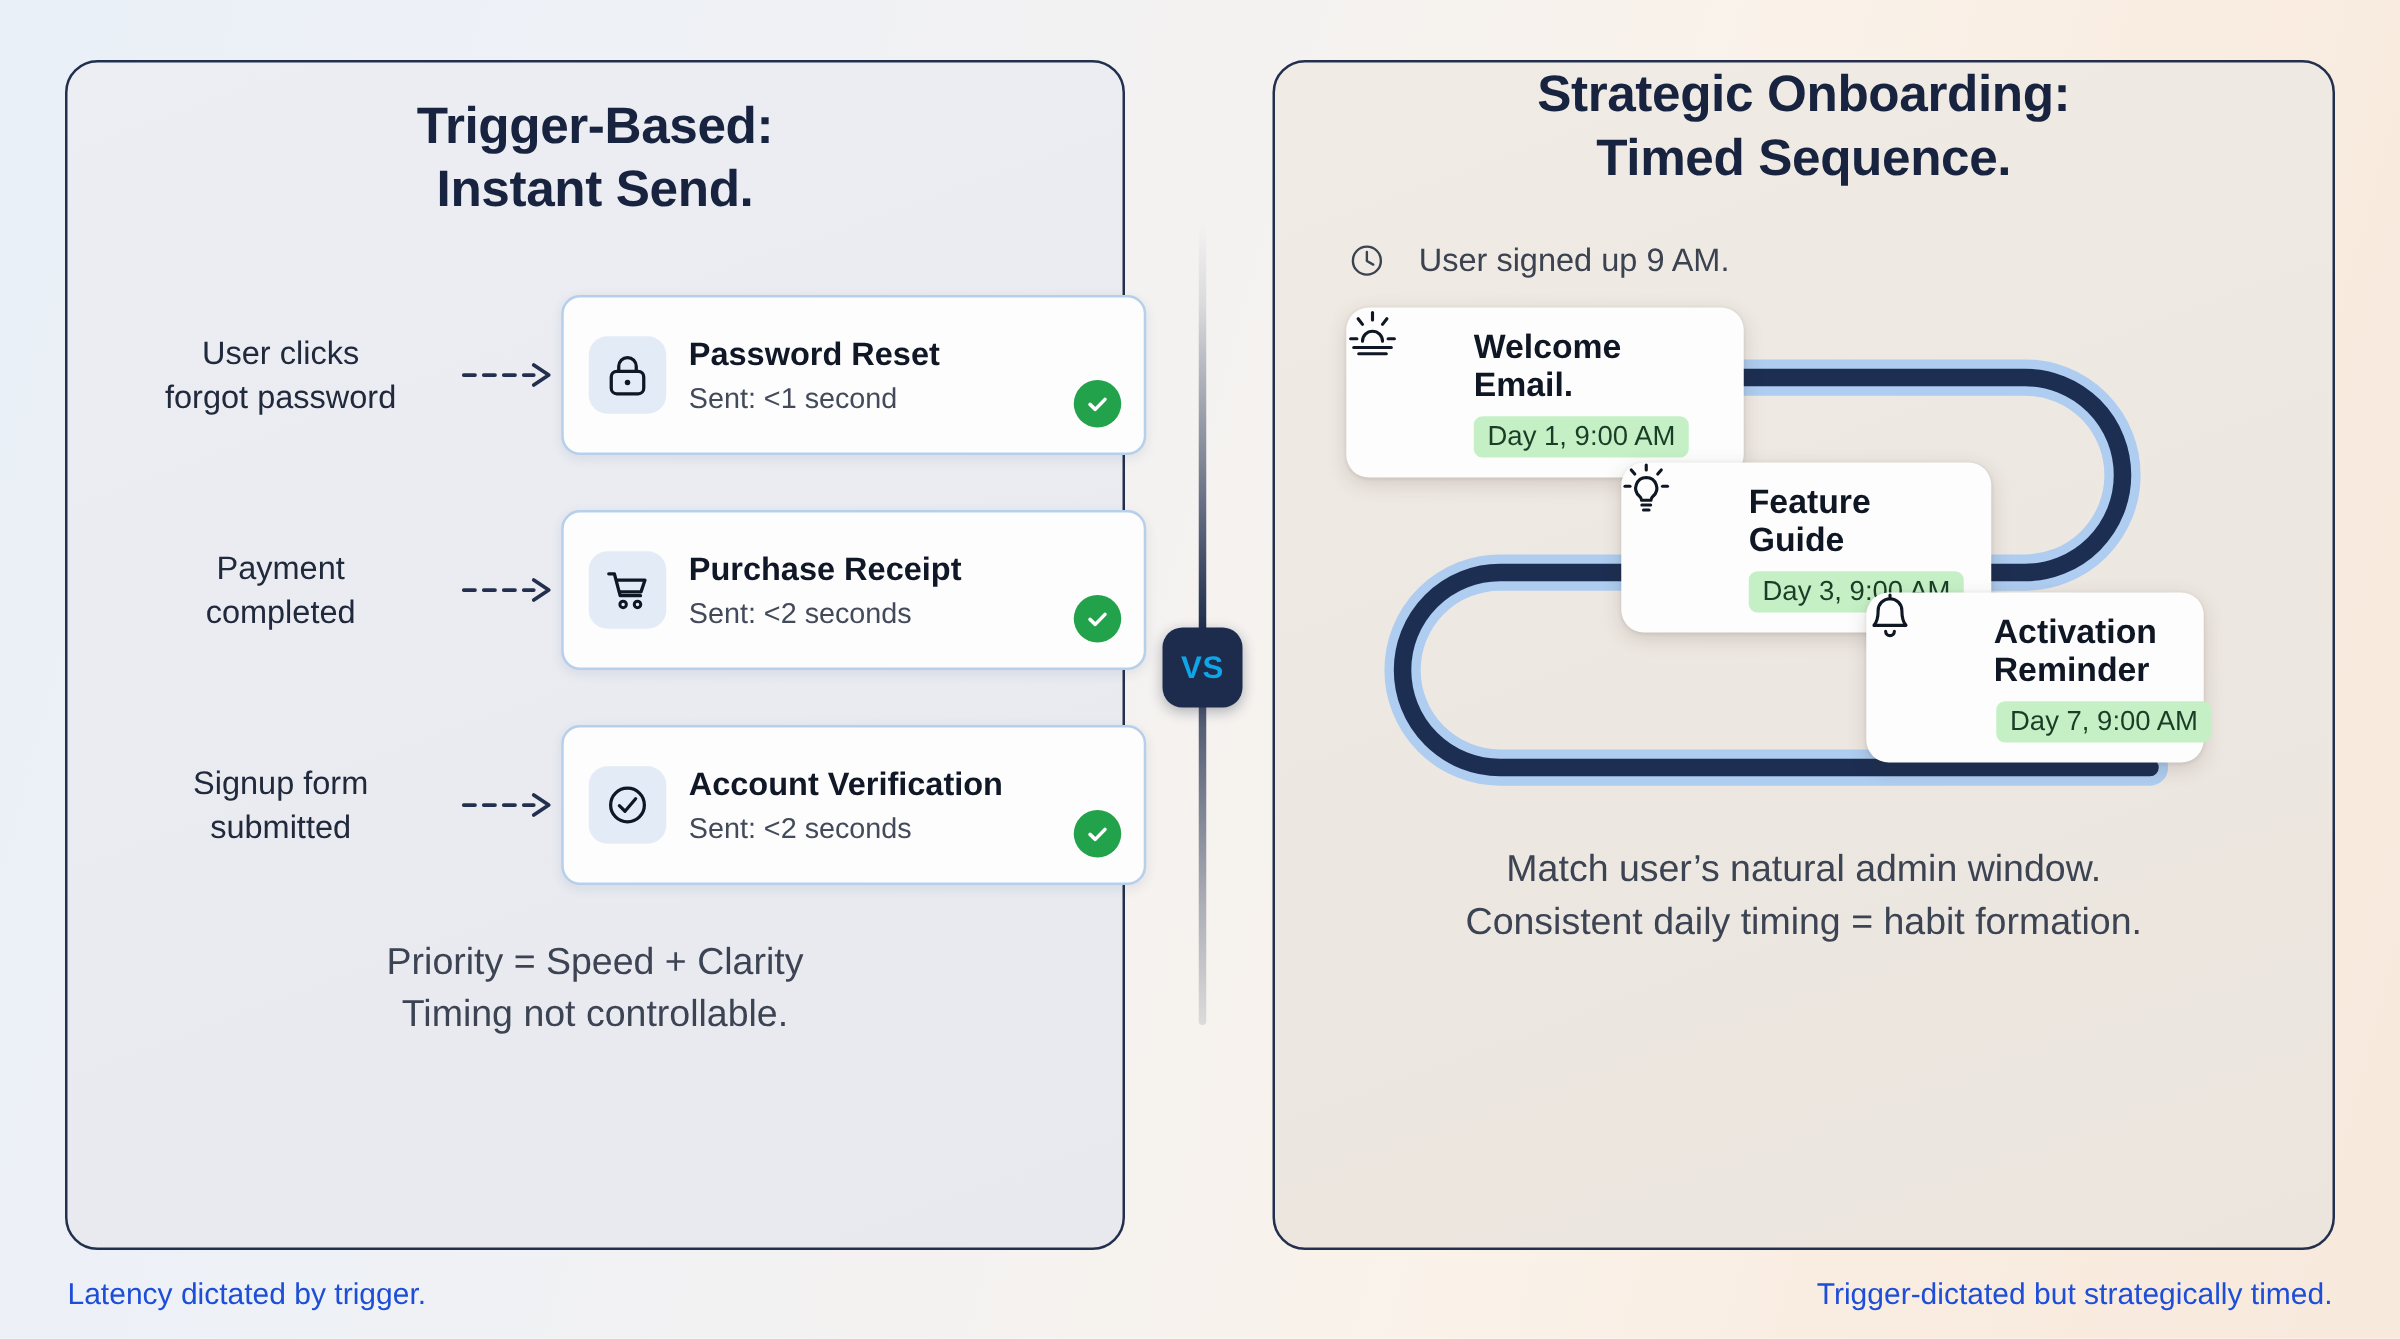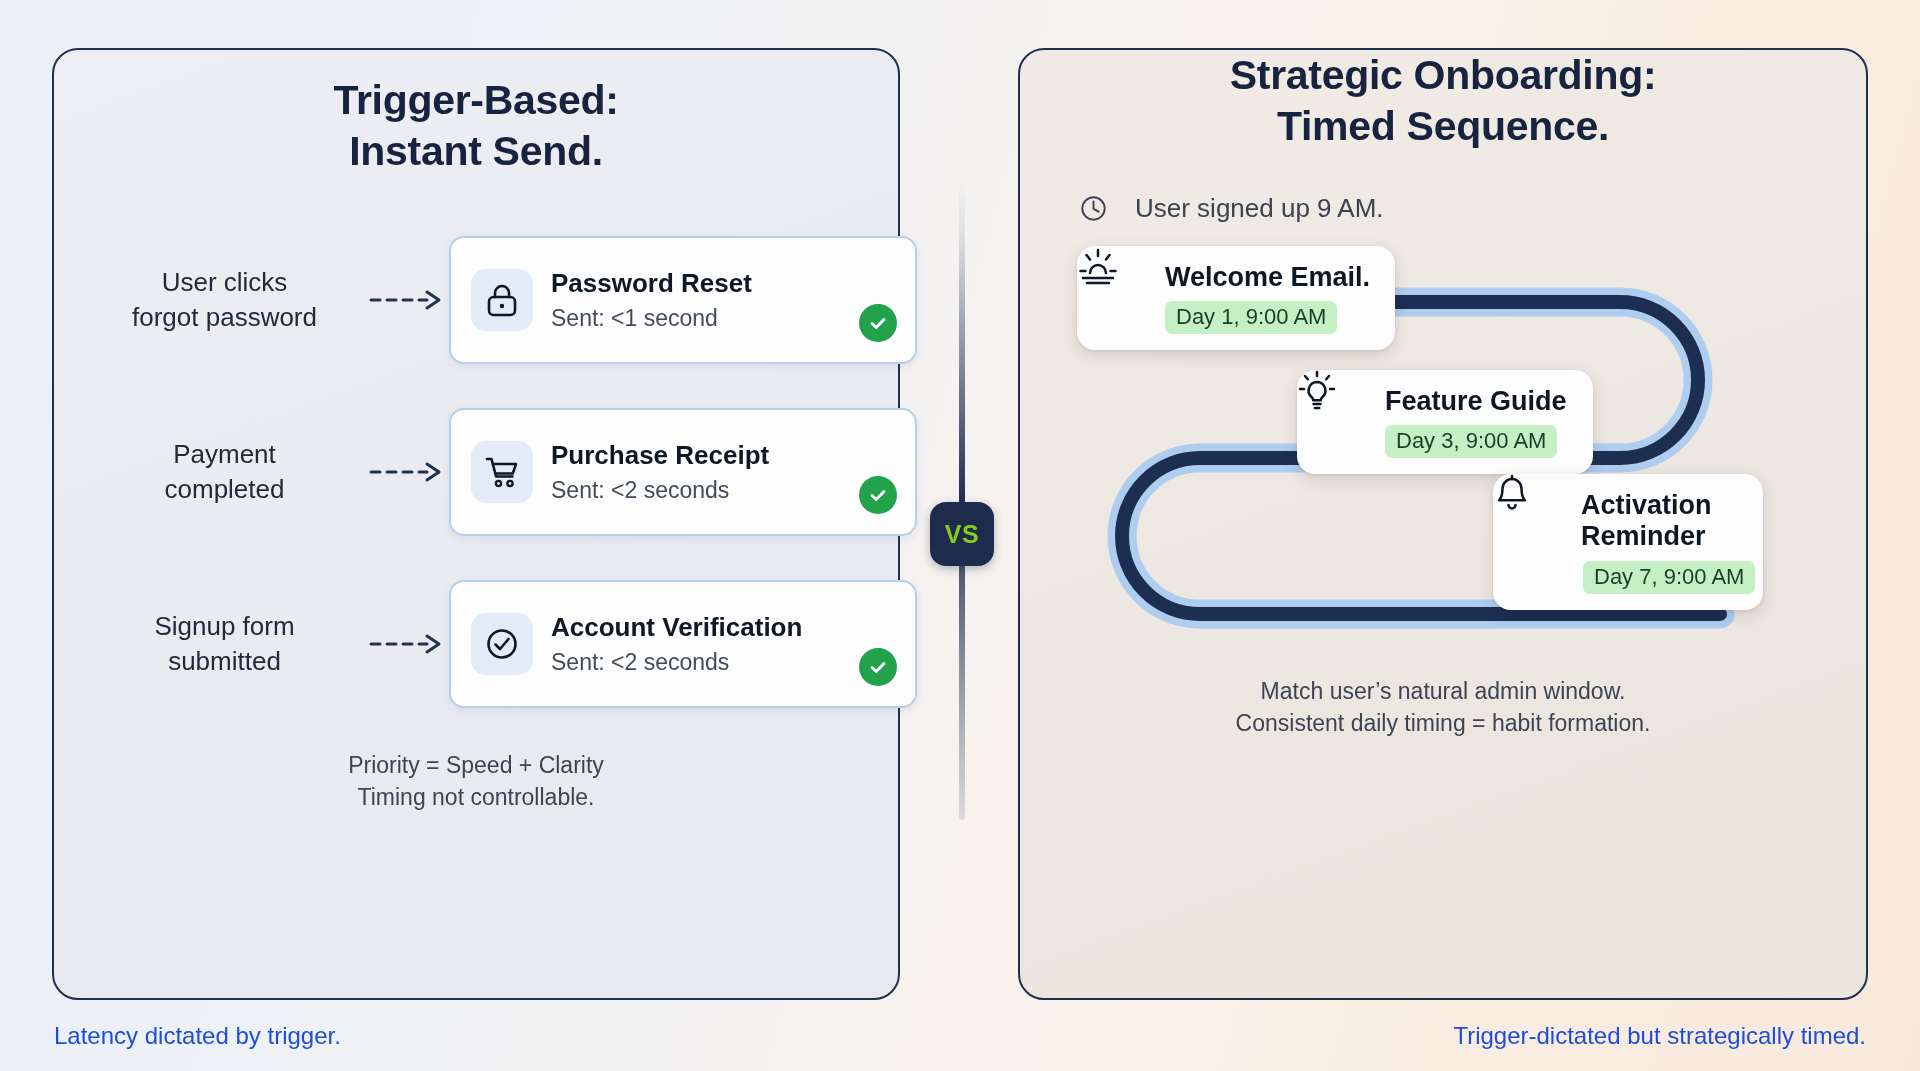--- a/index.html
+++ b/index.html
@@ -114,21 +114,21 @@
     border-radius:50%;
     background:#22a24a;
     display:flex;align-items:center;justify-content:center;
     align-self:flex-end;
     margin-bottom:20px;
   }
 
   .panel-note{
     text-align:center;
     color:#3c4454;
-    font-size:23px;
+    font-size:30px;
     line-height:1.42;
   }
   .panel-left .panel-note{ margin-top:32px; }
 
   
   .divider{
     position:absolute;
     left:959px;
     top:180px;
     width:6px;
@@ -144,21 +144,21 @@
     border-radius:3px;
   }
   .vs-badge{
     position:absolute;
     left:930px;
     top:502px;
     width:64px;height:64px;
     background:#1d2c4c;
     border-radius:16px;
     display:flex;align-items:center;justify-content:center;
-    color:#84cc16;
+    color:#0ea5e9;
     font-size:25px;
     font-weight:bold;
     letter-spacing:.5px;
     box-shadow:0 3px 10px rgba(20,32,60,.3);
   }
 
   
   .signup-line{
     display:flex;
     align-items:center;
@@ -178,20 +178,21 @@
   .flow svg{ position:absolute; left:0; top:0; }
 
   .flow-card{
     position:absolute;
     background:#fdfdfd;
     border-radius:18px;
     box-shadow:0 5px 16px rgba(60,50,40,.16), 0 1px 3px rgba(60,50,40,.10);
     display:flex;
     align-items:flex-end;
     padding:16px 22px;
+    gap:14px;
   }
   .flow-icon{
     width:52px;height:52px;
     flex:0 0 auto;
     display:flex;align-items:center;justify-content:center;
     margin-right:14px;
   }
   .flow-body{ flex:1 1 auto; }
   .flow-title{
     color:#0f1624;

